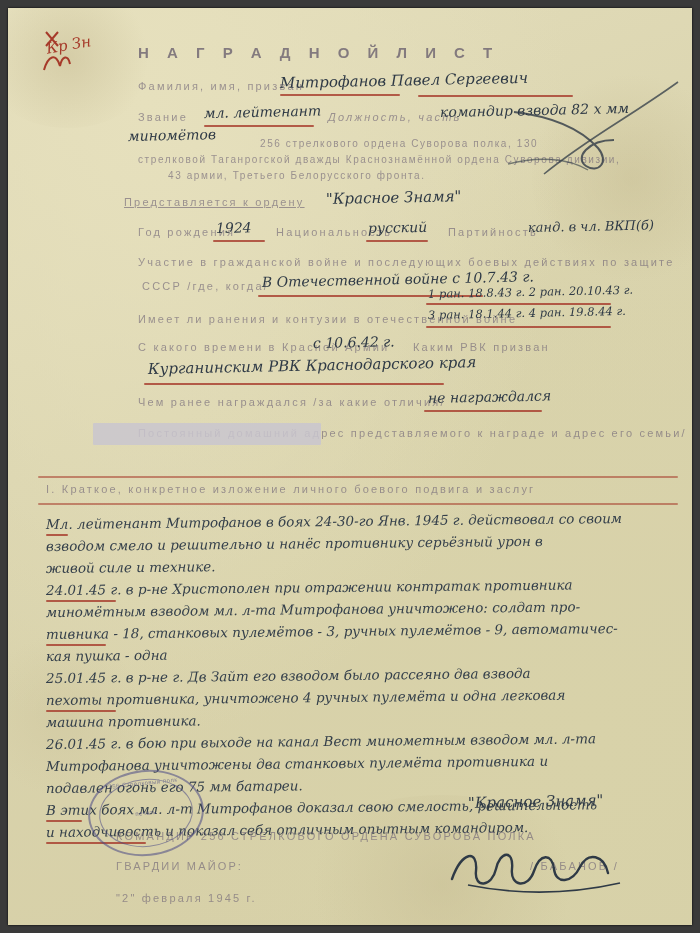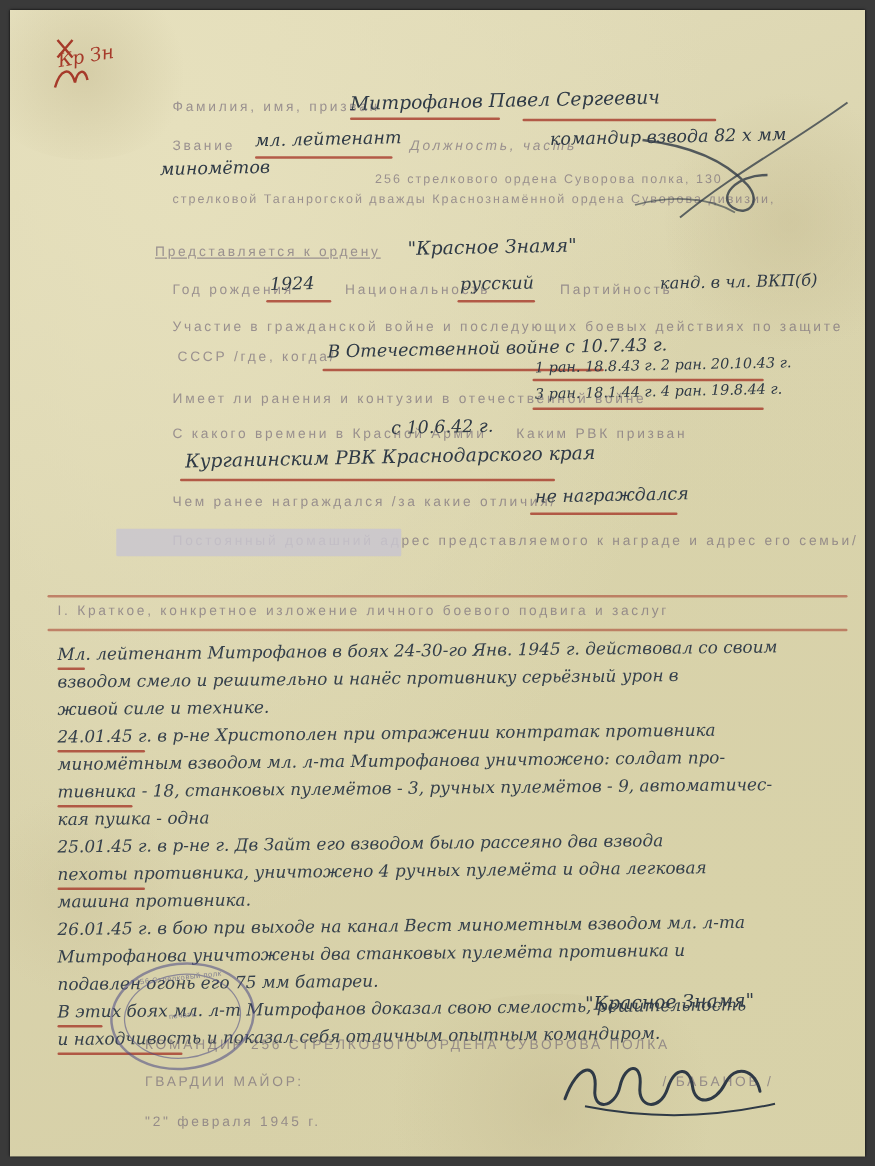--- a/index.html
+++ b/index.html
@@ -114,35 +114,37 @@
   <div class="stain s2"></div>
   <div class="stain s3"></div>
   <div class="stain s4"></div>
 
   <svg id="corner-scribble" viewBox="0 0 70 48">
     <path d="M8,6 L20,20 M20,6 L8,20" stroke="#a63a2a" stroke-width="2" fill="none"></path>
     <path d="M6,44 C10,30 18,26 22,40 C24,30 30,28 32,38" stroke="#a63a2a" stroke-width="2" fill="none"></path>
   </svg>
   <div class="rmark" style="left:38px;top:28px;font-size:15px;transform:rotate(-10deg)">Кр Зн</div>
 
+  <div class="title">Н А Г Р А Д Н О Й   Л И С Т</div>
 
   <div class="typed" style="left:130px;top:72px;">Фамилия, имя, призван</div>
   <div class="hand b" style="left:272px;top:66px;">Митрофанов Павел Сергеевич</div>
   <div class="uline" style="left:272px;top:86px;width:120px;"></div>
   <div class="uline thin" style="left:410px;top:87px;width:155px;"></div>
 
   <div class="typed" style="left:130px;top:103px;">Звание</div>
   <div class="hand" style="left:196px;top:97px;">мл. лейтенант</div>
   <div class="uline" style="left:196px;top:117px;width:110px;"></div>
   <div class="typed" style="left:320px;top:103px;font-style:italic;">Должность, часть</div>
   <div class="hand" style="left:432px;top:96px;">командир взвода 82 х мм</div>
   <div class="hand" style="left:120px;top:120px;">миномётов</div>
 
-  <div class="typed sm" style="left:252px;top:130px;margin-left:40px;">256 стрелкового ордена Суворова полка, 130</div>
+  <div class="typed sm" style="left:252px;top:130px;">256 стрелкового ордена Суворова полка, 130</div>
   <div class="typed sm" style="left:130px;top:146px;">стрелковой Таганрогской дважды Краснознамённой ордена Суворова дивизии,</div>
+  <div class="typed sm" style="left:160px;top:162px;">43 армии, Третьего Белорусского фронта.</div>
 
   <div class="typed" style="left:116px;top:188px;text-decoration:underline;">Представляется к ордену</div>
   <div class="hand b" style="left:318px;top:182px;">"Красное Знамя"</div>
 
   <div class="typed" style="left:130px;top:218px;">Год рождения</div>
   <div class="hand" style="left:208px;top:212px;">1924</div>
   <div class="uline" style="left:205px;top:232px;width:52px;"></div>
   <div class="typed" style="left:268px;top:218px;">Национальность</div>
   <div class="hand" style="left:360px;top:212px;">русский</div>
   <div class="uline" style="left:358px;top:232px;width:62px;"></div>

